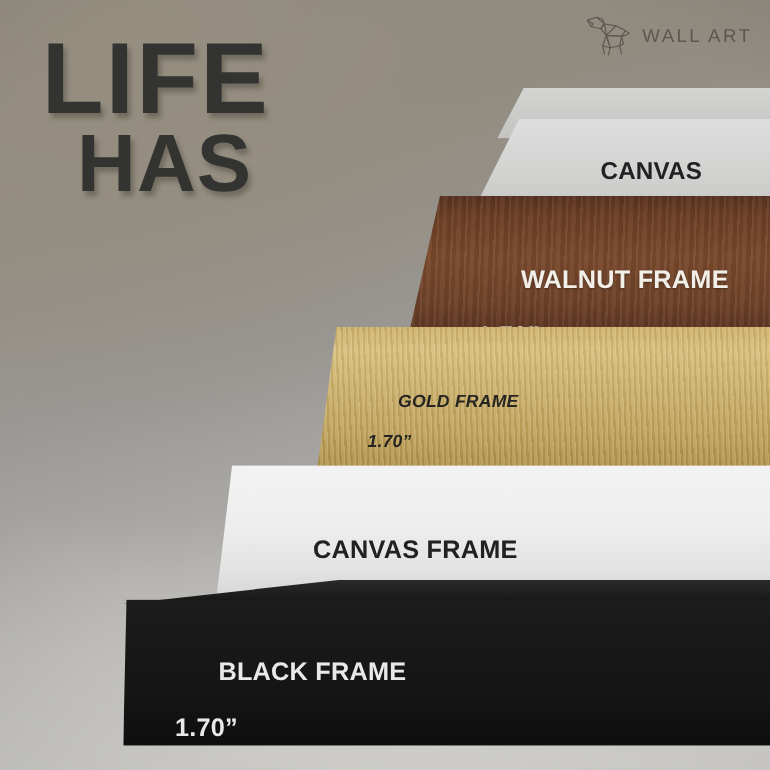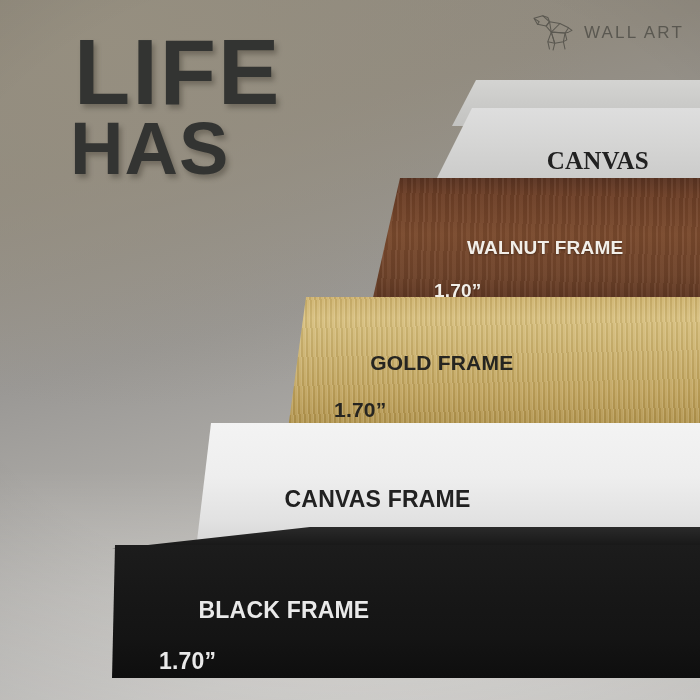--- a/index.html
+++ b/index.html
@@ -28,21 +28,21 @@
 
   
   .headline{
     position:absolute;left:38px;top:30px;z-index:40;
     color:#333432;
     font-weight:bold;
     letter-spacing:-1px;
     text-shadow:3px 4px 5px rgba(60,55,45,.40);
     line-height:.92;
   }
-  .hl-line{display:block;white-space:nowrap;margin-left:36px;}
+  .hl-line{display:block;white-space:nowrap;}
   .hl1{font-size:92px;letter-spacing:2px;}
   .hl2{font-size:74px;margin-left:32px;letter-spacing:1px;}
   .hl3{font-size:62px;margin-left:14px;letter-spacing:0px;}
 
   
   .logo{
     position:absolute;right:16px;top:14px;z-index:45;
     display:flex;align-items:center;gap:8px;
     opacity:.72;
   }
@@ -78,53 +78,53 @@
   #b-canvas075 .lbl{left:78px;top:10px;font-size:15px;color:#2b2b2b;}
 
   
   #b-canvas150{
     left:436px;top:108px;width:280px;height:72px;
     clip-path:polygon(36px 0, 280px 0, 280px 72px, 0 72px);
     background:linear-gradient(180deg,#dedede 0%, #d4d4d3 55%, #cbcbca 100%);
     box-shadow:0 4px 9px rgba(40,38,34,.33);
     z-index:12;
   }
-  #b-canvas150 .lbl{left:72px;top:11px;font-size:25px;color:#212121;font-family:Liberation Serif, serif;}
+  #b-canvas150 .lbl{left:72px;top:11px;font-size:22px;color:#212121;}
 
   
   #b-walnut{
     left:372px;top:178px;width:340px;height:124px;
     clip-path:polygon(28px 0, 340px 0, 340px 124px, 0 124px);
     background:
       repeating-linear-gradient(92deg,
         rgba(255,255,255,.05) 0px, rgba(255,255,255,.05) 2px,
         rgba(0,0,0,.05) 2px, rgba(0,0,0,.05) 5px,
         rgba(255,255,255,.03) 5px, rgba(255,255,255,.03) 9px,
         rgba(0,0,0,.07) 9px, rgba(0,0,0,.07) 13px),
       linear-gradient(180deg,#5a3422 0%, #6d3f27 14%, #7a4a2d 45%, #6f432a 78%, #5d3622 100%);
     box-shadow:0 5px 12px rgba(35,25,18,.42);
     z-index:13;
   }
-  #b-walnut .lbl{left:62px;top:38px;font-size:19px;color:#f2efe9;
+  #b-walnut .lbl{left:62px;top:38px;font-size:23px;color:#f2efe9;
     text-shadow:0 1px 2px rgba(0,0,0,.35);}
 
   
   #b-gold{
     left:288px;top:297px;width:424px;height:132px;
     clip-path:polygon(18px 0, 424px 0, 424px 132px, 0 132px);
     background:
       repeating-linear-gradient(88deg,
         rgba(255,255,255,.16) 0px, rgba(255,255,255,.16) 1px,
         rgba(0,0,0,.05) 1px, rgba(0,0,0,.05) 3px,
         rgba(255,255,255,.09) 3px, rgba(255,255,255,.09) 5px),
       linear-gradient(180deg,#cdb069 0%, #d6bd79 16%, #c9ae68 46%, #bfa159 72%, #ad8f47 100%);
     box-shadow:0 5px 12px rgba(60,48,20,.38);
     z-index:14;
   }
-  #b-gold .lbl{left:46px;top:30px;font-size:21px;color:#262521;}
+  #b-gold .lbl{left:46px;top:42px;font-size:16px;color:#262521;font-style:italic;}
 
   
   #b-white{
     left:197px;top:423px;width:515px;height:118px;
     clip-path:polygon(14px 0, 515px 0, 515px 118px, 0 118px);
     background:linear-gradient(180deg,#f3f3f3 0%, #eeeeee 45%, #e2e2e2 82%, #d7d7d7 100%);
     box-shadow:0 6px 14px rgba(45,42,36,.32);
     z-index:15;
   }
   #b-white .lbl{left:48px;top:38px;font-size:23px;color:#212121;}

